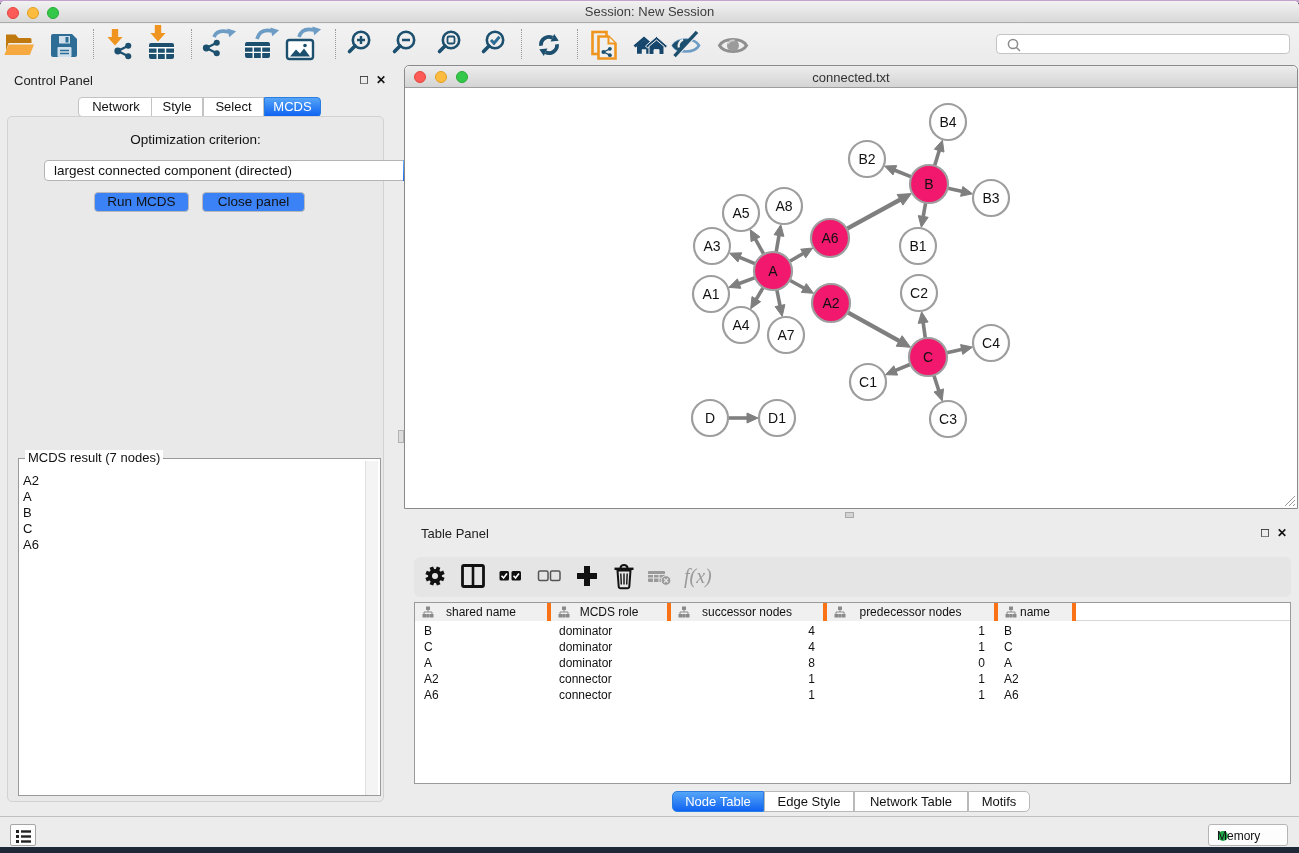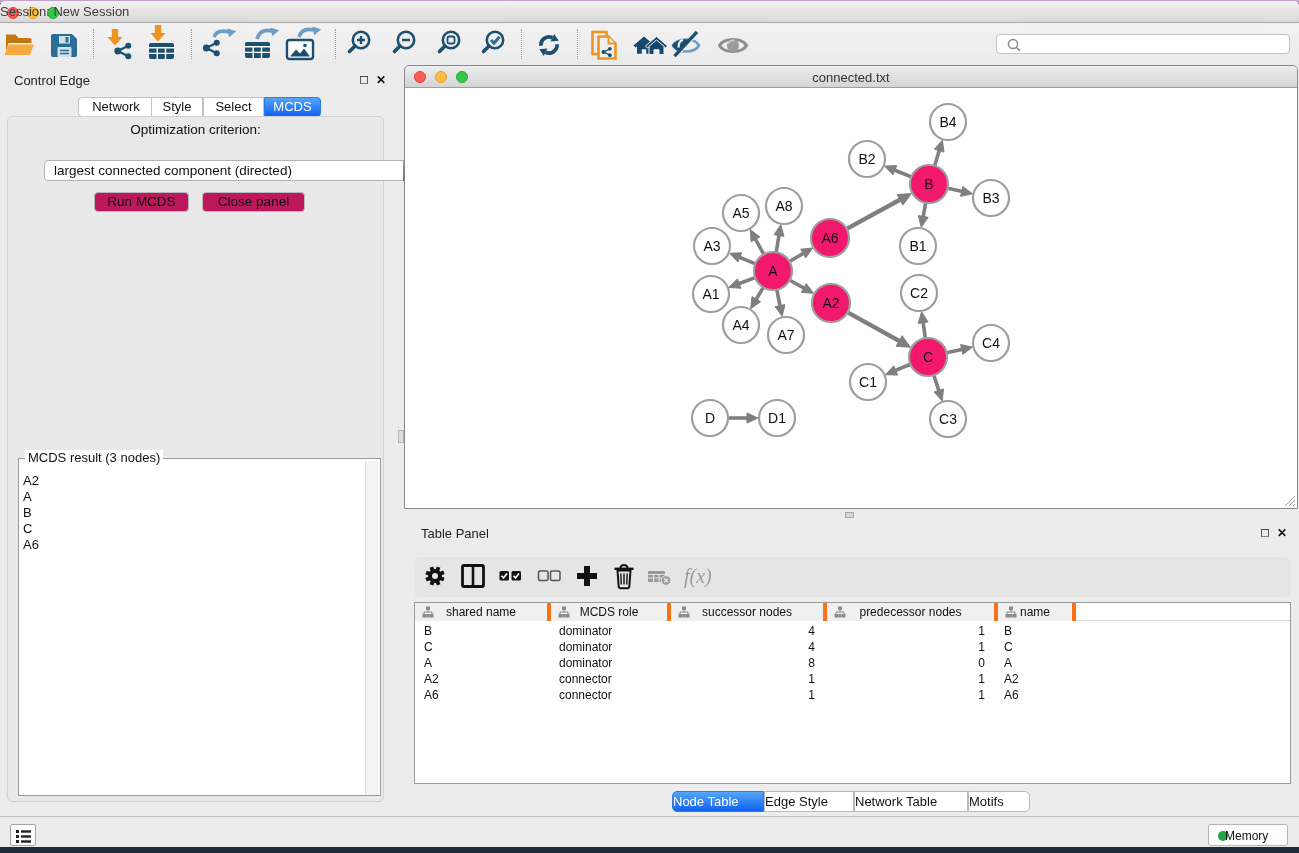--- a/index.html
+++ b/index.html
@@ -2,35 +2,35 @@
 <html><head><meta charset="utf-8">
 <style>
 *{margin:0;padding:0;box-sizing:border-box}
 html,body{width:1299px;height:853px;overflow:hidden}
 body{font-family:"Liberation Sans",sans-serif;background:#1e2836;position:relative}
 .abs{position:absolute}
 #desktop{position:absolute;inset:0;background:linear-gradient(#c3a2ce 0,#c3a2ce 3px,#1e2836 3px)}
 #app{position:absolute;left:0;top:1px;width:1299px;height:846px;background:#ececec;border-radius:5px 5px 0 0;overflow:hidden}
 #titlebar{position:absolute;left:0;top:0;width:1299px;height:22px;background:linear-gradient(#f2f2f2,#d8d8d8);border-bottom:1px solid #acacac;border-radius:5px 5px 0 0}
 #titlebar .tl{position:absolute;top:6px;width:12px;height:12px;border-radius:50%}
-#title{position:absolute;top:3px;width:100%;font-size:13px;color:#3c3c3c}
+#title{position:absolute;top:3px;width:100%;text-align:center;font-size:13px;color:#3c3c3c}
 #toolbar{position:absolute;left:0;top:23px;width:1299px;height:39px;background:linear-gradient(#f2f2f2,#ebebeb)}
 .sep{position:absolute;top:5px;height:30px;width:0;border-left:1px dotted #9a9a9a}
 #search{position:absolute;left:996px;top:10px;width:294px;height:20px;background:#fff;border:1px solid #c4c4c4;border-radius:4px}
 
 #cpanel{position:absolute;left:0;top:62px;width:391px;height:753px}
 .ptitle{font-size:13px;color:#222}
 .wicons{position:absolute;font-size:12px;color:#111}
 .tab{position:absolute;top:34px;height:20px;border:1px solid #c3c3c3;background:#fff;font-size:13px;color:#111;text-align:center;line-height:18px}
 .tabsel{background:linear-gradient(#55a5f8,#0f63f1);color:#fff;border:1px solid #2a7de0}
 #cpinner{position:absolute;left:7px;top:53px;width:377px;height:686px;background:#e9e9e9;border:1px solid #d2d2d2;border-radius:5px}
-#optlabel{position:absolute;left:0;top:5px;width:100%;text-align:center;font-size:13.5px;color:#111}
+#optlabel{position:absolute;left:0;top:15px;width:100%;text-align:center;font-size:13.5px;color:#111}
 #dropdown{position:absolute;left:36px;top:43px;width:375px;height:21px;background:#fff;border:1px solid #b4b4b4;border-radius:4px;font-size:13.5px;color:#111}
 #dropdown .stepper{position:absolute;right:-1px;top:-1px;width:16px;height:21px;background:linear-gradient(#6cb0f9,#1566f2);border-radius:0 4px 4px 0}
-.btn{position:absolute;top:75px;height:20px;background:#be185d;border:1px solid #b9b9b9;border-radius:4px;font-size:13.5px;color:#111;text-align:center;line-height:18px}
+.btn{position:absolute;top:75px;height:20px;background:#3b82f6;border:1px solid #b9b9b9;border-radius:4px;font-size:13.5px;color:#111;text-align:center;line-height:18px}
 #mcdsbox{position:absolute;left:10px;top:341px;width:363px;height:338px;background:#fff;border:1px solid #9a9a9a}
 #mcdstitle{position:absolute;left:6px;top:-9px;background:#fff;padding:0 3px;font-size:13px;color:#111}
 #mcdslist{position:absolute;left:4px;top:14px;font-size:13px;color:#111;line-height:16px}
 #mcdssb{position:absolute;right:2px;top:2px;width:13px;height:334px;background:#f4f4f4;border-left:1px solid #e0e0e0}
 
 #netwin{position:absolute;left:404px;top:64px;width:894px;height:444px;background:#fff;border:1px solid #8a8a8a;border-radius:5px 5px 0 0}
 #nettb{position:absolute;left:0;top:0;width:892px;height:22px;background:linear-gradient(#ededed,#d4d4d4);border-bottom:1px solid #9e9e9e;border-radius:5px 5px 0 0}
 #nettb .tl{position:absolute;top:5px;width:12px;height:12px;border-radius:50%}
 #nettitle{position:absolute;top:4px;width:100%;text-align:center;font-size:13px;color:#333}
 
@@ -38,21 +38,21 @@
 #ttoolbar{position:absolute;left:10px;top:38px;width:877px;height:40px;background:#e5e5e5;border-radius:6px}
 #ttable{position:absolute;left:10px;top:83px;width:877px;height:182px;background:#fff;border:1px solid #9a9a9a}
 #thead{position:absolute;left:0;top:0;width:875px;height:18px;border-bottom:1px solid #d8d8d8}
 .hcell{position:absolute;top:0;height:18px;border-right:4px solid #f97316;font-size:12px;color:#111;background:#f0f0f0}
 .hlabel{position:absolute;top:2px;width:100%;text-align:center}
 .hicon{position:absolute;left:7px;top:3px}
 .trow{position:absolute;font-size:12px;color:#111;height:16px}
 .cell{position:absolute;top:0}
 .num{text-align:right}
 
-.btab{position:absolute;top:272px;height:21px;border:1px solid #b9b9b9;background:#fff;font-size:13px;color:#111;line-height:19px}
+.btab{position:absolute;top:272px;height:21px;border:1px solid #b9b9b9;background:#fff;font-size:13px;color:#111;text-align:center;line-height:19px}
 .btabsel{background:linear-gradient(#55a5f8,#0f63f1);color:#fff;border:1px solid #2a7de0}
 
 #statusbar{position:absolute;left:0;top:815px;width:1299px;height:31px;background:#ececec;border-top:1px solid #c0c0c0}
 #listbtn{position:absolute;left:10px;top:7px;width:26px;height:22px;background:#fdfdfd;border:1px solid #a5a5a5;border-radius:2px}
 #membtn{position:absolute;right:11px;top:7px;width:80px;height:22px;background:#fdfdfd;border:1px solid #b5b5b5;border-radius:3px;font-size:12px;color:#111}
 </style></head>
 <body>
 <div id="desktop">
 <div id="app">
   <div id="titlebar">
@@ -169,41 +169,41 @@
         <div class="sep" style="left:521px"></div>
         <div class="sep" style="left:577px"></div>
         <div id="search">
           <svg width="22" height="20" style="position:absolute;left:6px;top:0">
             <circle cx="10" cy="9" r="4.6" stroke="#8a8a8a" stroke-width="1.5" fill="none"></circle>
             <line x1="13.2" y1="12.2" x2="17" y2="16" stroke="#8a8a8a" stroke-width="1.5"></line>
           </svg>
         </div>
       </div>
   <div id="cpanel">
-    <div class="ptitle abs" style="left:14px;top:10px">Control Edge</div>
+    <div class="ptitle abs" style="left:14px;top:10px">Control Panel</div>
     <div class="wicons" style="left:359px;top:9px">◻</div>
     <div class="wicons" style="left:376px;top:10px;font-weight:bold">✕</div>
     <div class="tab" style="left:78px;width:76px;border-radius:4px 0 0 4px">Network</div>
     <div class="tab" style="left:151px;width:52px">Style</div>
     <div class="tab" style="left:203px;width:61px">Select</div>
     <div class="tab tabsel" style="left:264px;width:57px;border-radius:0 4px 4px 0">MCDS</div>
     <div id="cpinner">
       <div id="optlabel">Optimization criterion:</div>
       <div id="dropdown">
             <span style="position:absolute;left:9px;top:2px">largest connected component (directed)</span>
         <div class="stepper">
               <svg width="16" height="21" style="position:absolute;left:0;top:0">
                 <path d="M4.5,8.5 L8,4.5 L11.5,8.5 M4.5,12.5 L8,16.5 L11.5,12.5" stroke="#fff" stroke-width="1.8" fill="none" stroke-linejoin="round"></path>
               </svg>
             </div>
       </div>
       <div class="btn" style="left:86px;width:95px">Run MCDS</div>
       <div class="btn" style="left:194px;width:103px">Close panel</div>
       <div id="mcdsbox">
-        <div id="mcdstitle">MCDS result (3 nodes)</div>
+        <div id="mcdstitle">MCDS result (7 nodes)</div>
         <div id="mcdslist">A2<br>A<br>B<br>C<br>A6</div>
         <div id="mcdssb"></div>
       </div>
     </div>
   </div>
   <div id="netwin">
     <div id="nettb">
       <div class="tl" style="left:9px;background:#fc5b57;border:1px solid #e2463d"></div>
       <div class="tl" style="left:30px;background:#fdbc40;border:1px solid #dfa023"></div>
       <div class="tl" style="left:51px;background:#34c84a;border:1px solid #27aa35"></div>
@@ -464,17 +464,17 @@
             </g>
             <g stroke="#222" stroke-width="2.4">
               <line x1="7" y1="4.5" x2="17" y2="4.5"></line>
               <line x1="7" y1="9.5" x2="17" y2="9.5"></line>
               <line x1="7" y1="14.5" x2="17" y2="14.5"></line>
             </g>
           </svg>
         </div>
     <div id="membtn">
           <div style="position:absolute;left:9px;top:5.5px;width:10px;height:10px;border-radius:50%;background:#1fa648"></div>
-          <span style="position:absolute;left:16px;top:4px">Memory</span>
+          <span style="position:absolute;left:8px;top:4px">Memory</span>
         </div>
   </div>
 </div>
 </div>
 
 </body></html>

